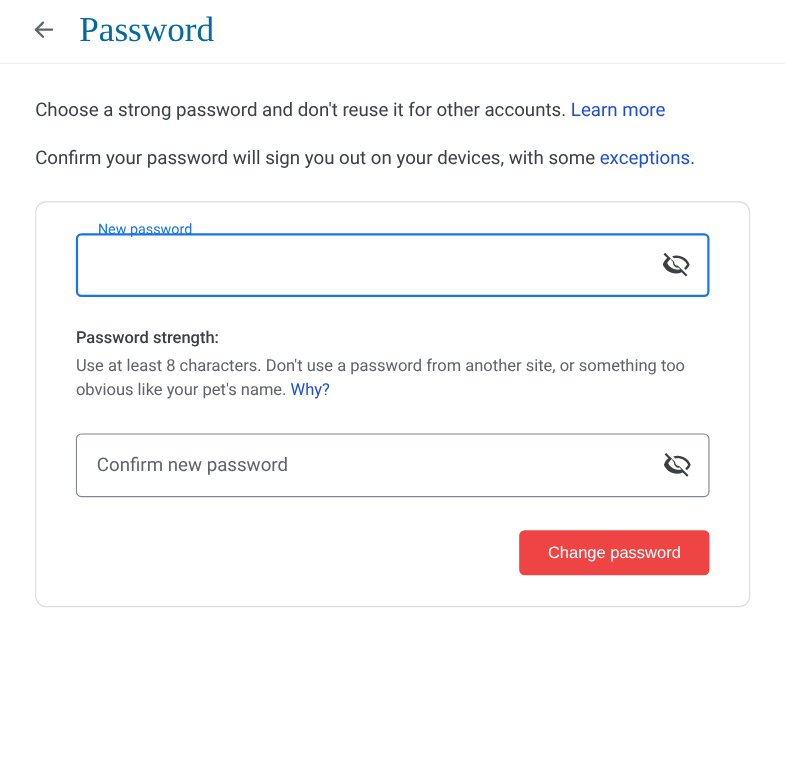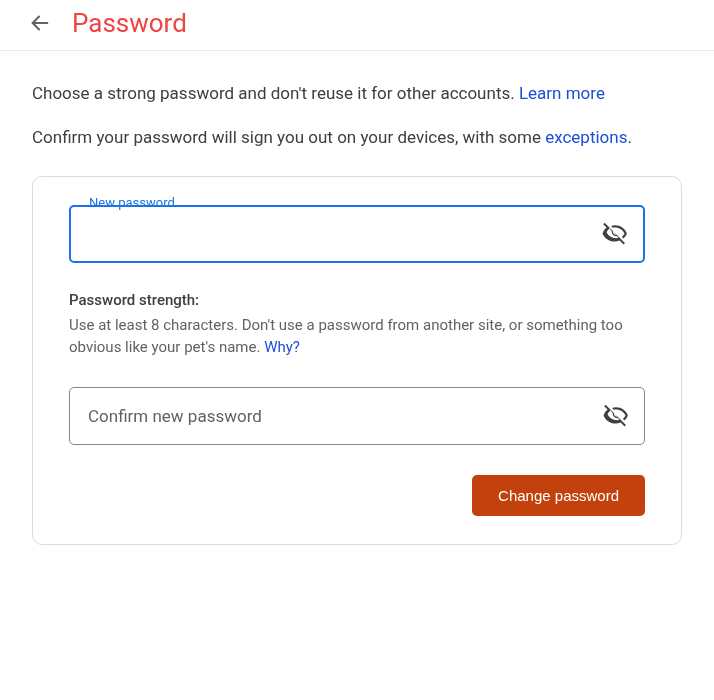--- a/index.html
+++ b/index.html
@@ -20,23 +20,24 @@
   .back-btn {
     width: 24px;
     height: 24px;
     display: flex;
     align-items: center;
     justify-content: center;
     cursor: pointer;
     color: #5f6368;
   }
   .page-title {
-    font-size: 26px;
+    font-size: 32px;
     font-weight: 400;
-    color: #ef4444;
+    color: #0369a1;
+    font-family: Liberation Serif, serif;
   }
   .content {
     padding: 30px 32px 20px 32px;
   }
   .intro {
     font-size: 17px;
     line-height: 1.5;
     color: #3c4043;
     margin-bottom: 18px;
   }
@@ -117,21 +118,21 @@
     line-height: 1.45;
     color: #5f6368;
     margin-bottom: 28px;
   }
   .actions {
     display: flex;
     justify-content: flex-end;
     margin-top: 30px;
   }
   .primary-btn {
-    background: #c2410c;
+    background: #ef4444;
     color: #fff;
     border: none;
     border-radius: 5px;
     font-size: 15px;
     font-weight: 500;
     padding: 12px 26px;
     cursor: pointer;
   }
 </style>
 </head>

